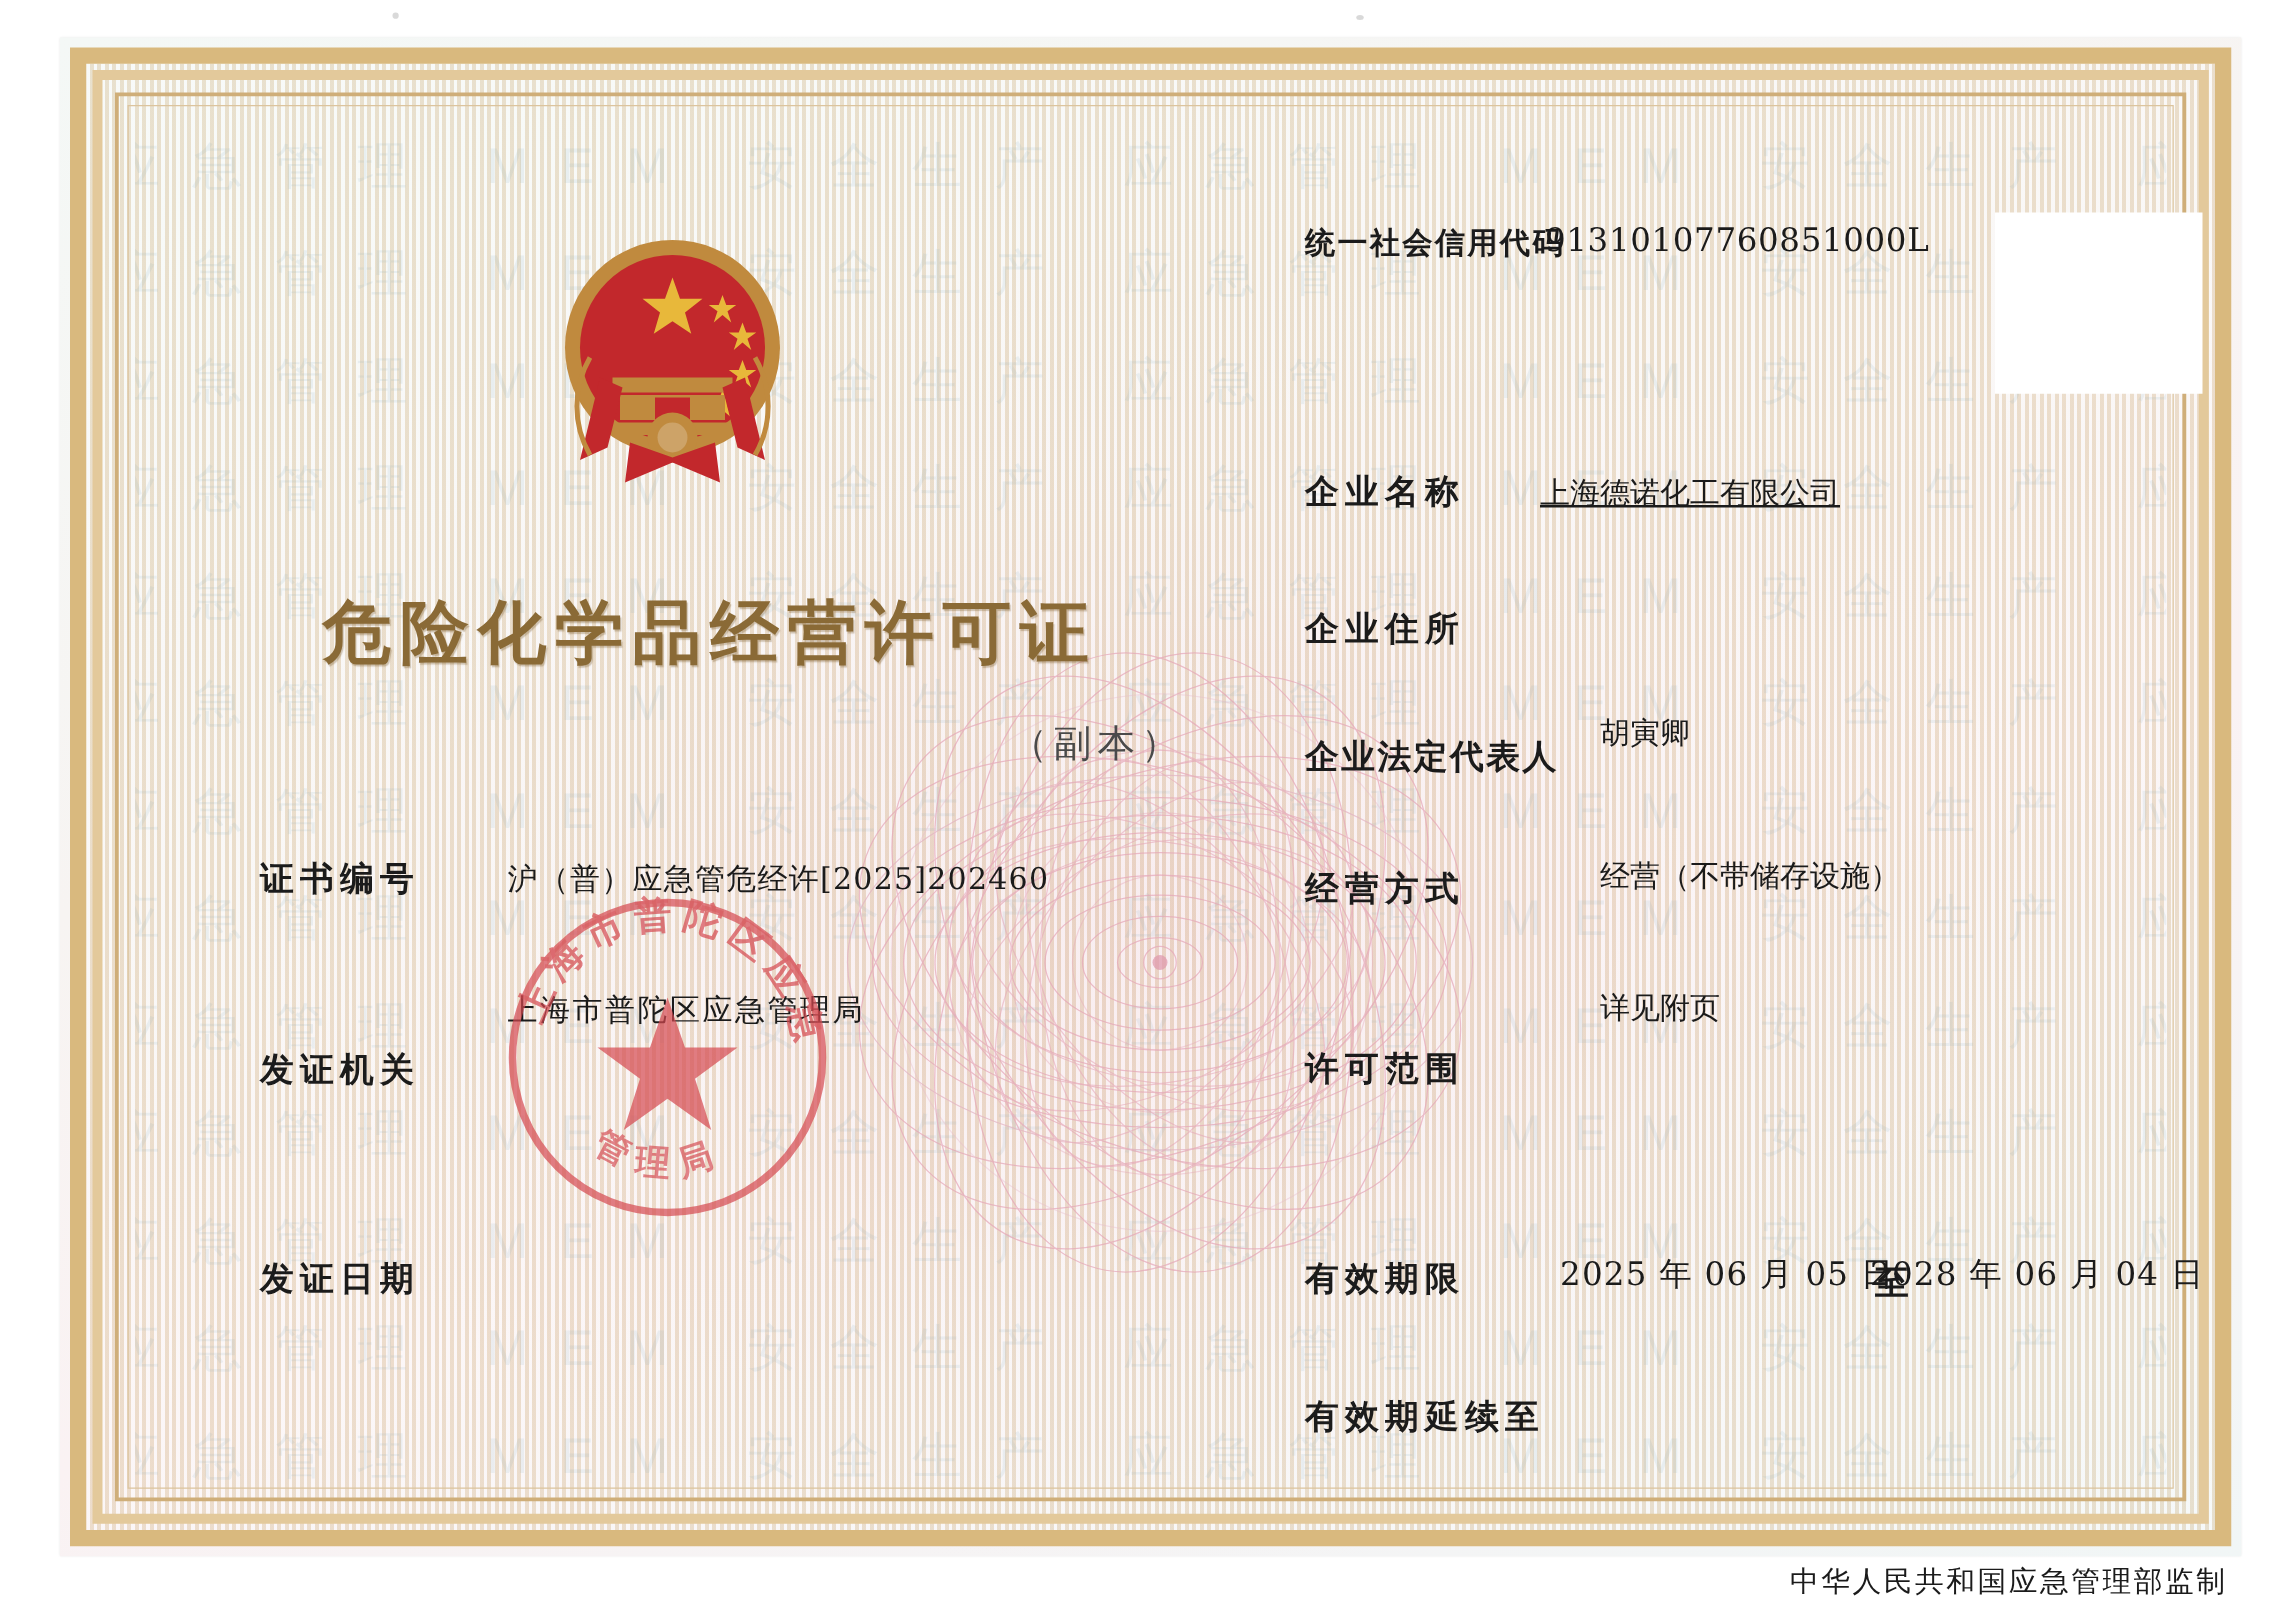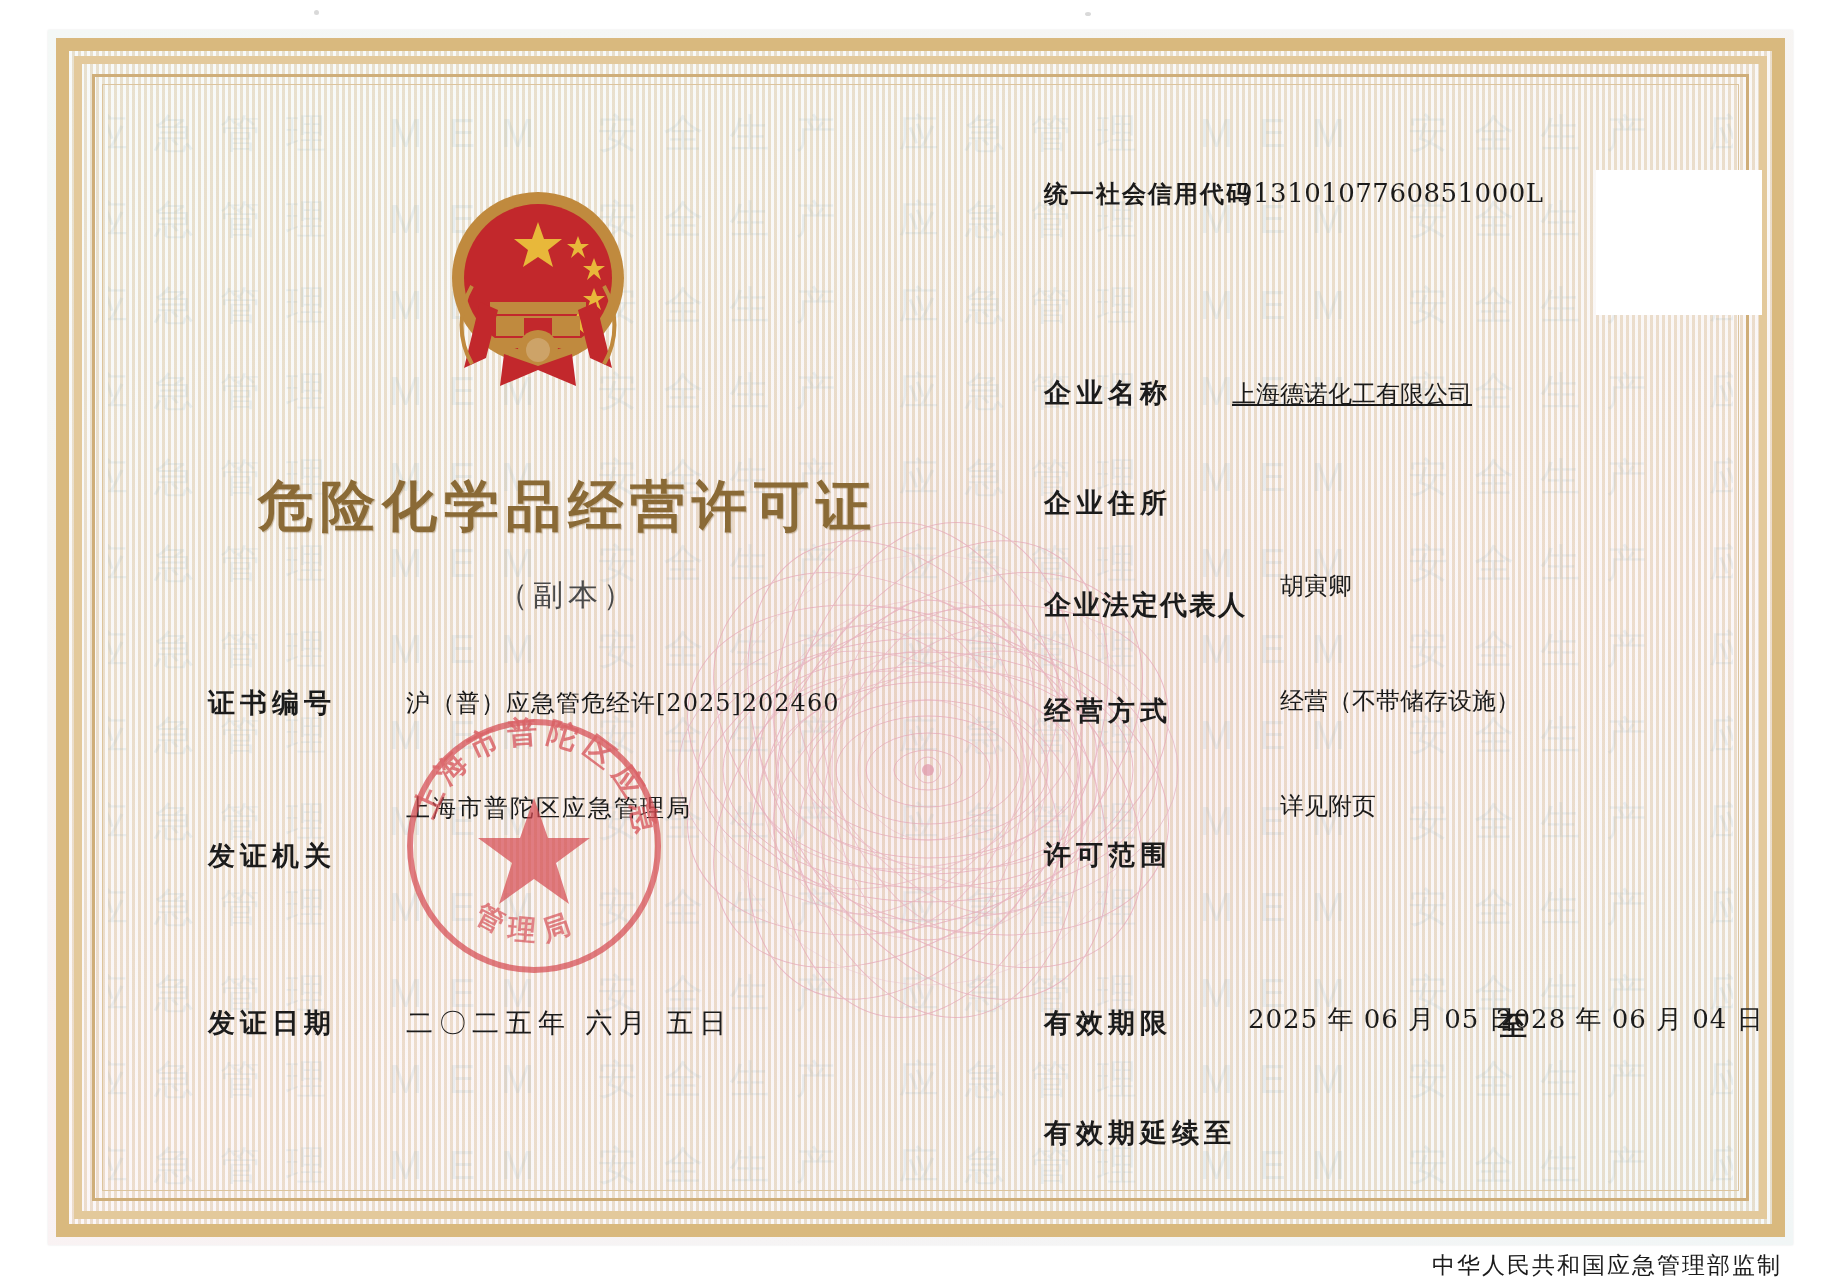--- a/index.html
+++ b/index.html
@@ -124,21 +124,21 @@
     letter-spacing: 7px;
     color: #8a6a36;
     font-family: "DejaVu Serif", serif;
     text-shadow: 1px 1px 1px rgba(120,90,40,0.35);
   }
   .cert-subtitle {
     position: absolute;
     left: 140px;
     top: 545px;
     width: 760px;
-    text-align: center;
+    text-align: right;
     font-size: 30px;
     letter-spacing: 5px;
     color: #4a4a4a;
   }
 
   
   .f-label {
     position: absolute;
     font-size: 27px;
     font-weight: bold;
@@ -345,21 +345,20 @@
     <div class="cert-title">危险化学品经营许可证</div>
     <div class="cert-subtitle">（副本）</div>
 
     <div class="f-label lbl-cert-no">证书编号</div>
     <div class="f-value val-cert-no">沪（普）应急管危经许[2025]202460</div>
 
     <div class="f-label lbl-issuer">发证机关</div>
     <div class="f-value val-issuer">上海市普陀区应急管理局</div>
 
     <div class="f-label lbl-issuedate">发证日期</div>
-    <div class="f-value val-issuedate">二〇二五年 六月 五日</div>
 
     <div class="f-label lbl-credit">统一社会信用代码</div>
     <div class="f-value val-credit">91310107760851000L</div>
 
     <div class="f-label lbl-company">企业名称</div>
     <div class="f-value val-company">上海德诺化工有限公司</div>
 
     <div class="f-label lbl-address">企业住所</div>
 
     <div class="f-label lbl-legal">企业法定代表人</div>

